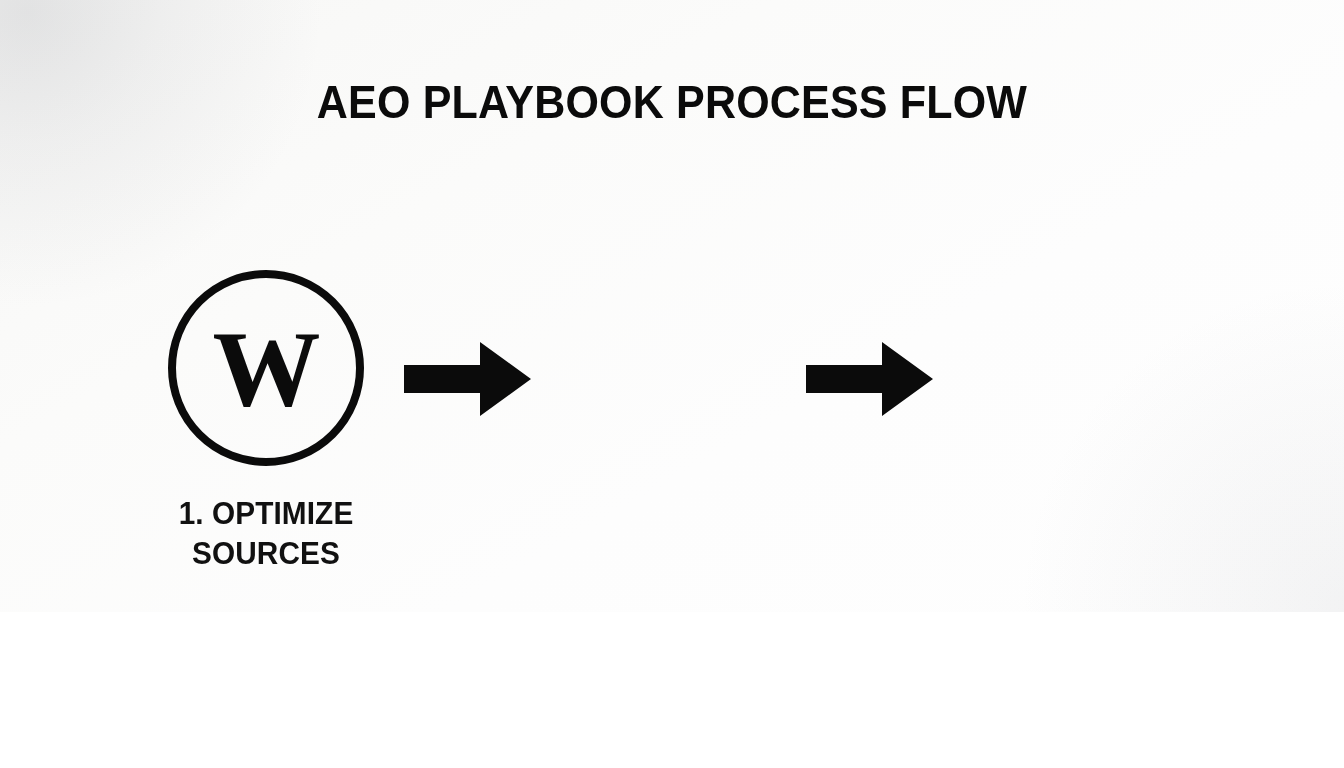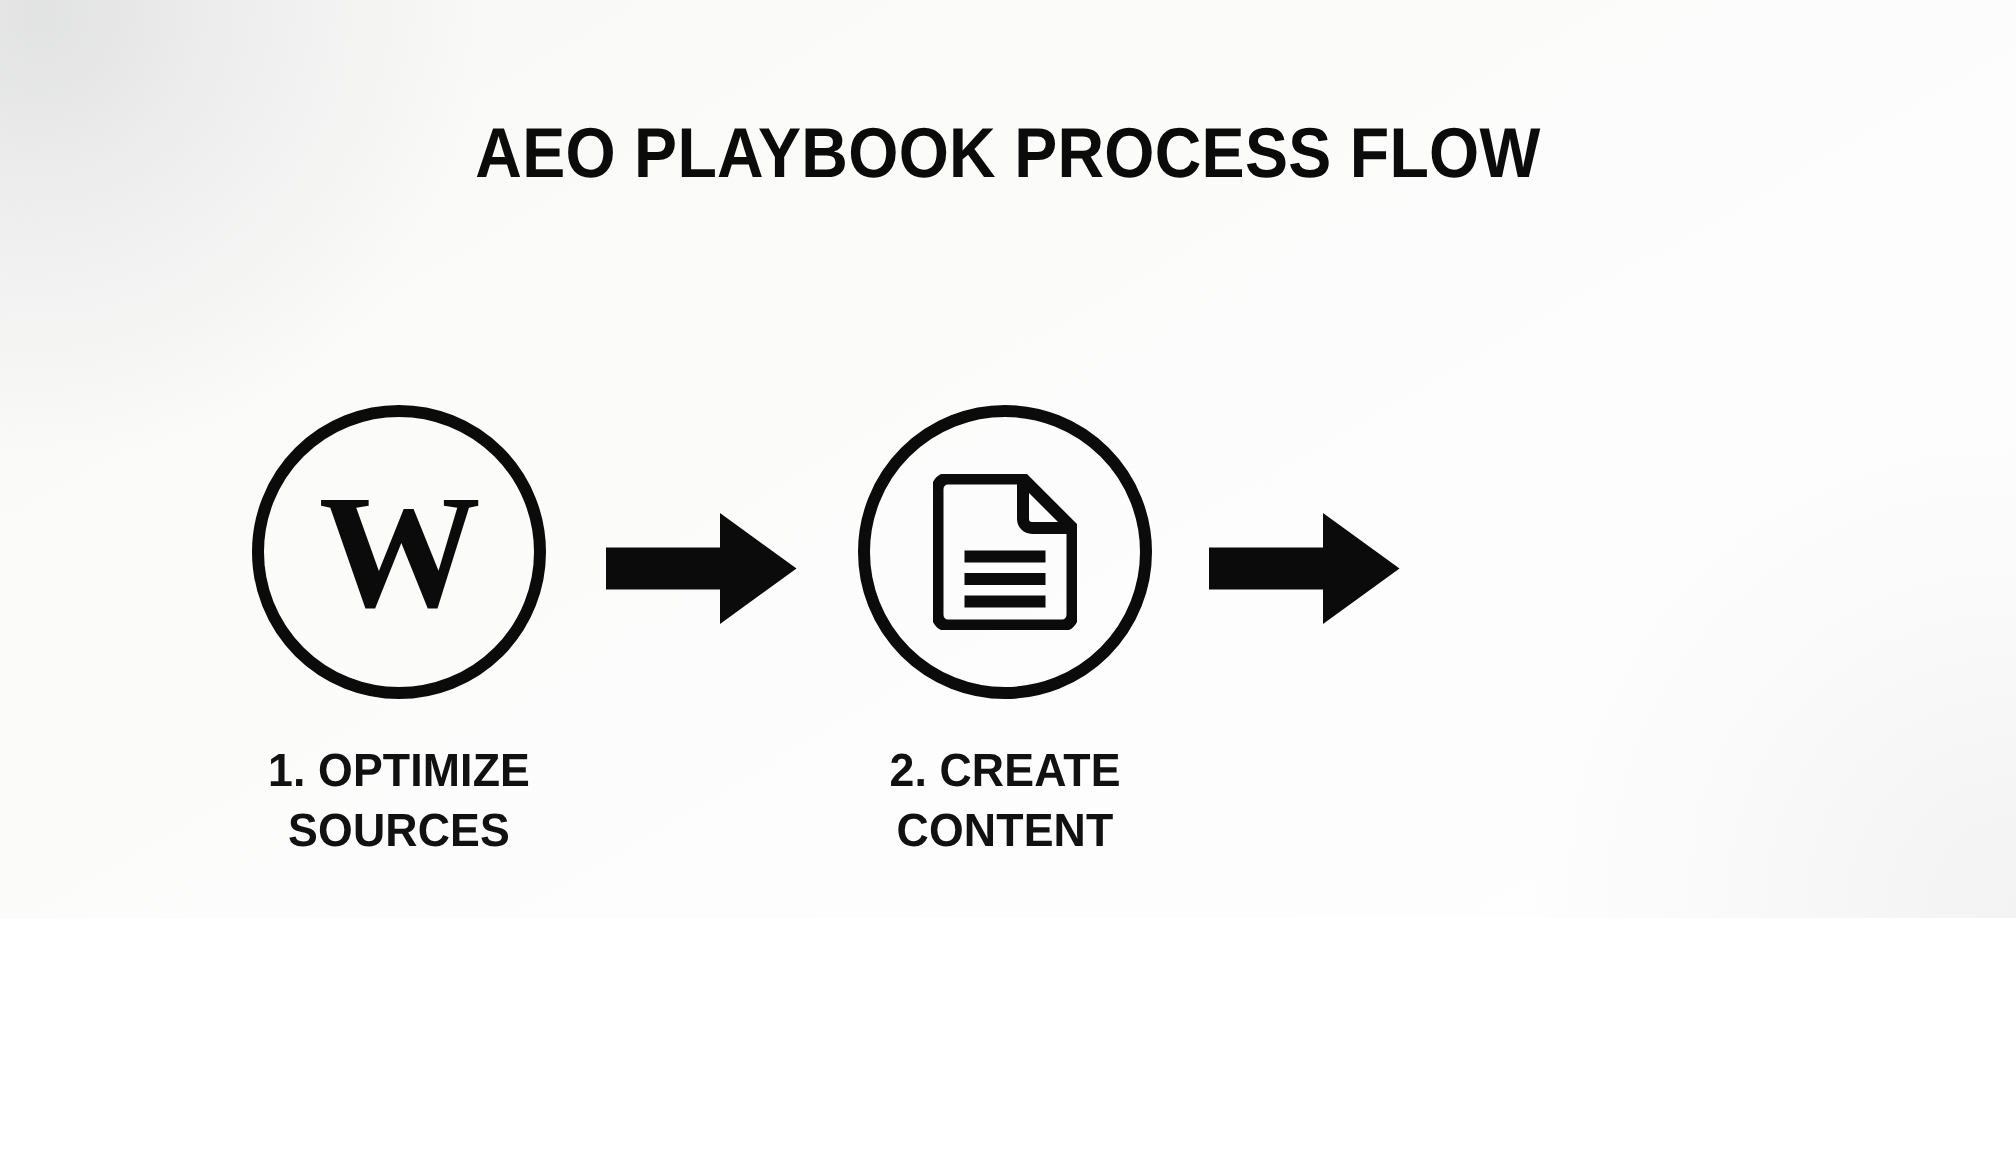--- a/index.html
+++ b/index.html
@@ -140,37 +140,20 @@
         <span class="lbl-line">SOURCES</span>
       </div>
     </div>
 
     <div class="arrow arrow-1">
       <svg class="icon-svg" width="128" height="78" viewBox="0 0 128 78" xmlns="http://www.w3.org/2000/svg" aria-hidden="true">
         <path d="M0 25 L76 25 L76 2 L127 39 L76 76 L76 53 L0 53 Z" fill="#0b0b0b"></path>
       </svg>
     </div>
 
-    <div class="step step-2">
-      <div class="circle">
-        <div class="circle-inner">
-          <svg class="icon-svg" width="96" height="104" viewBox="0 0 96 104" xmlns="http://www.w3.org/2000/svg" aria-hidden="true">
-            <path d="M10 3 H60 L93 36 V94 a7 7 0 0 1 -7 7 H10 a7 7 0 0 1 -7 -7 V10 a7 7 0 0 1 7 -7 Z" fill="none" stroke="#0b0b0b" stroke-width="8" stroke-linejoin="round"></path>
-            <path d="M60 4 V30 a6 6 0 0 0 6 6 H92" fill="none" stroke="#0b0b0b" stroke-width="8" stroke-linejoin="round"></path>
-            <rect x="21" y="51" width="54" height="8" fill="#0b0b0b"></rect>
-            <rect x="21" y="66" width="54" height="8" fill="#0b0b0b"></rect>
-            <rect x="21" y="81" width="54" height="8" fill="#0b0b0b"></rect>
-          </svg>
-        </div>
-      </div>
-      <div class="step-label">
-        <span class="lbl-line">2. CREATE</span>
-        <span class="lbl-line">CONTENT</span>
-      </div>
-    </div>
 
     <div class="arrow arrow-2">
       <svg class="icon-svg" width="128" height="78" viewBox="0 0 128 78" xmlns="http://www.w3.org/2000/svg" aria-hidden="true">
         <path d="M0 25 L76 25 L76 2 L127 39 L76 76 L76 53 L0 53 Z" fill="#0b0b0b"></path>
       </svg>
     </div>
 
 
   </div>
 </div>

